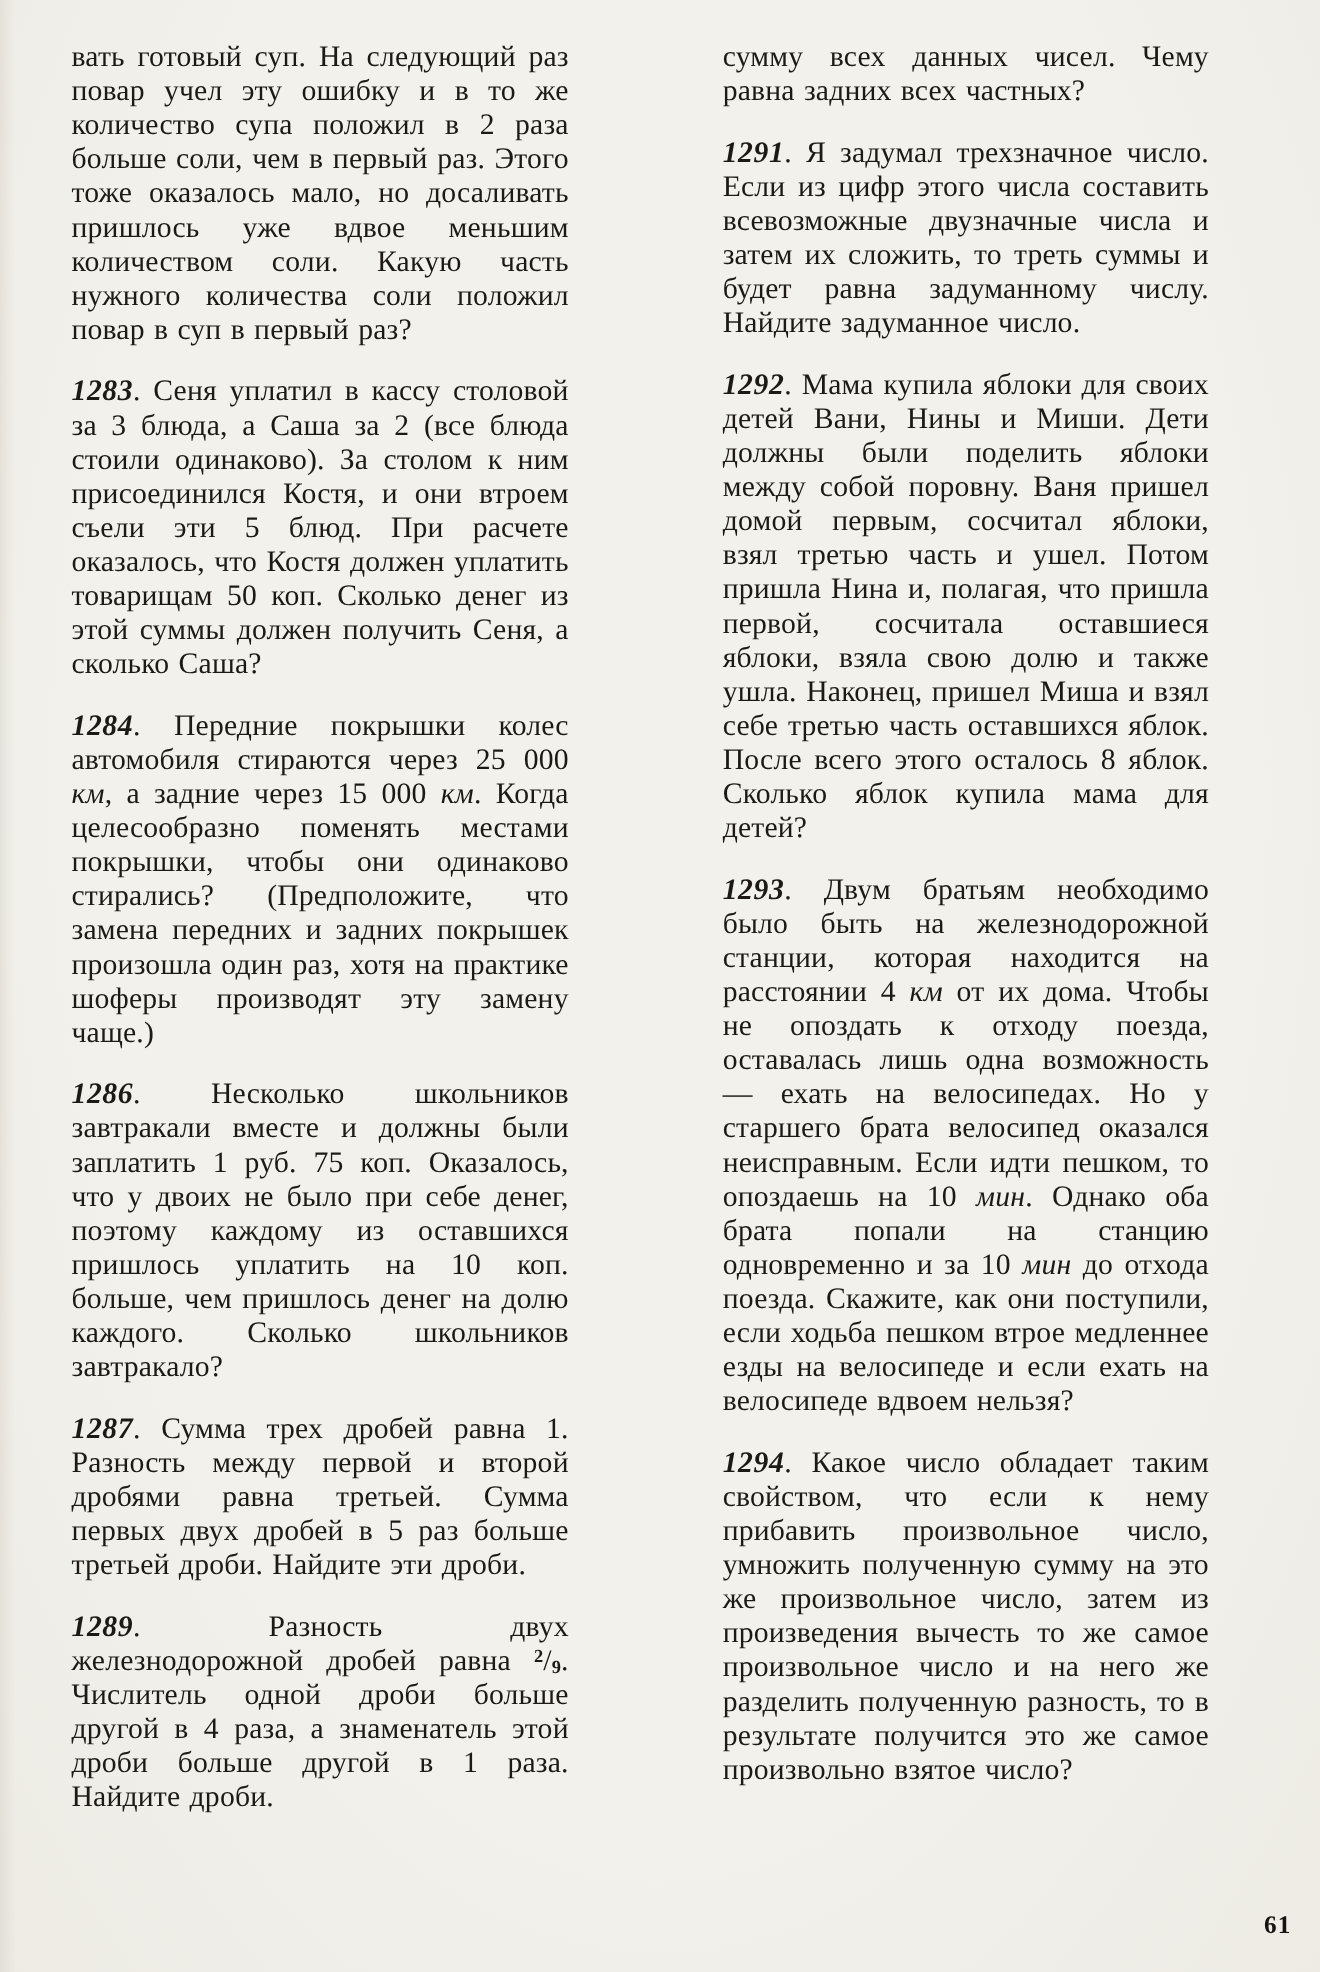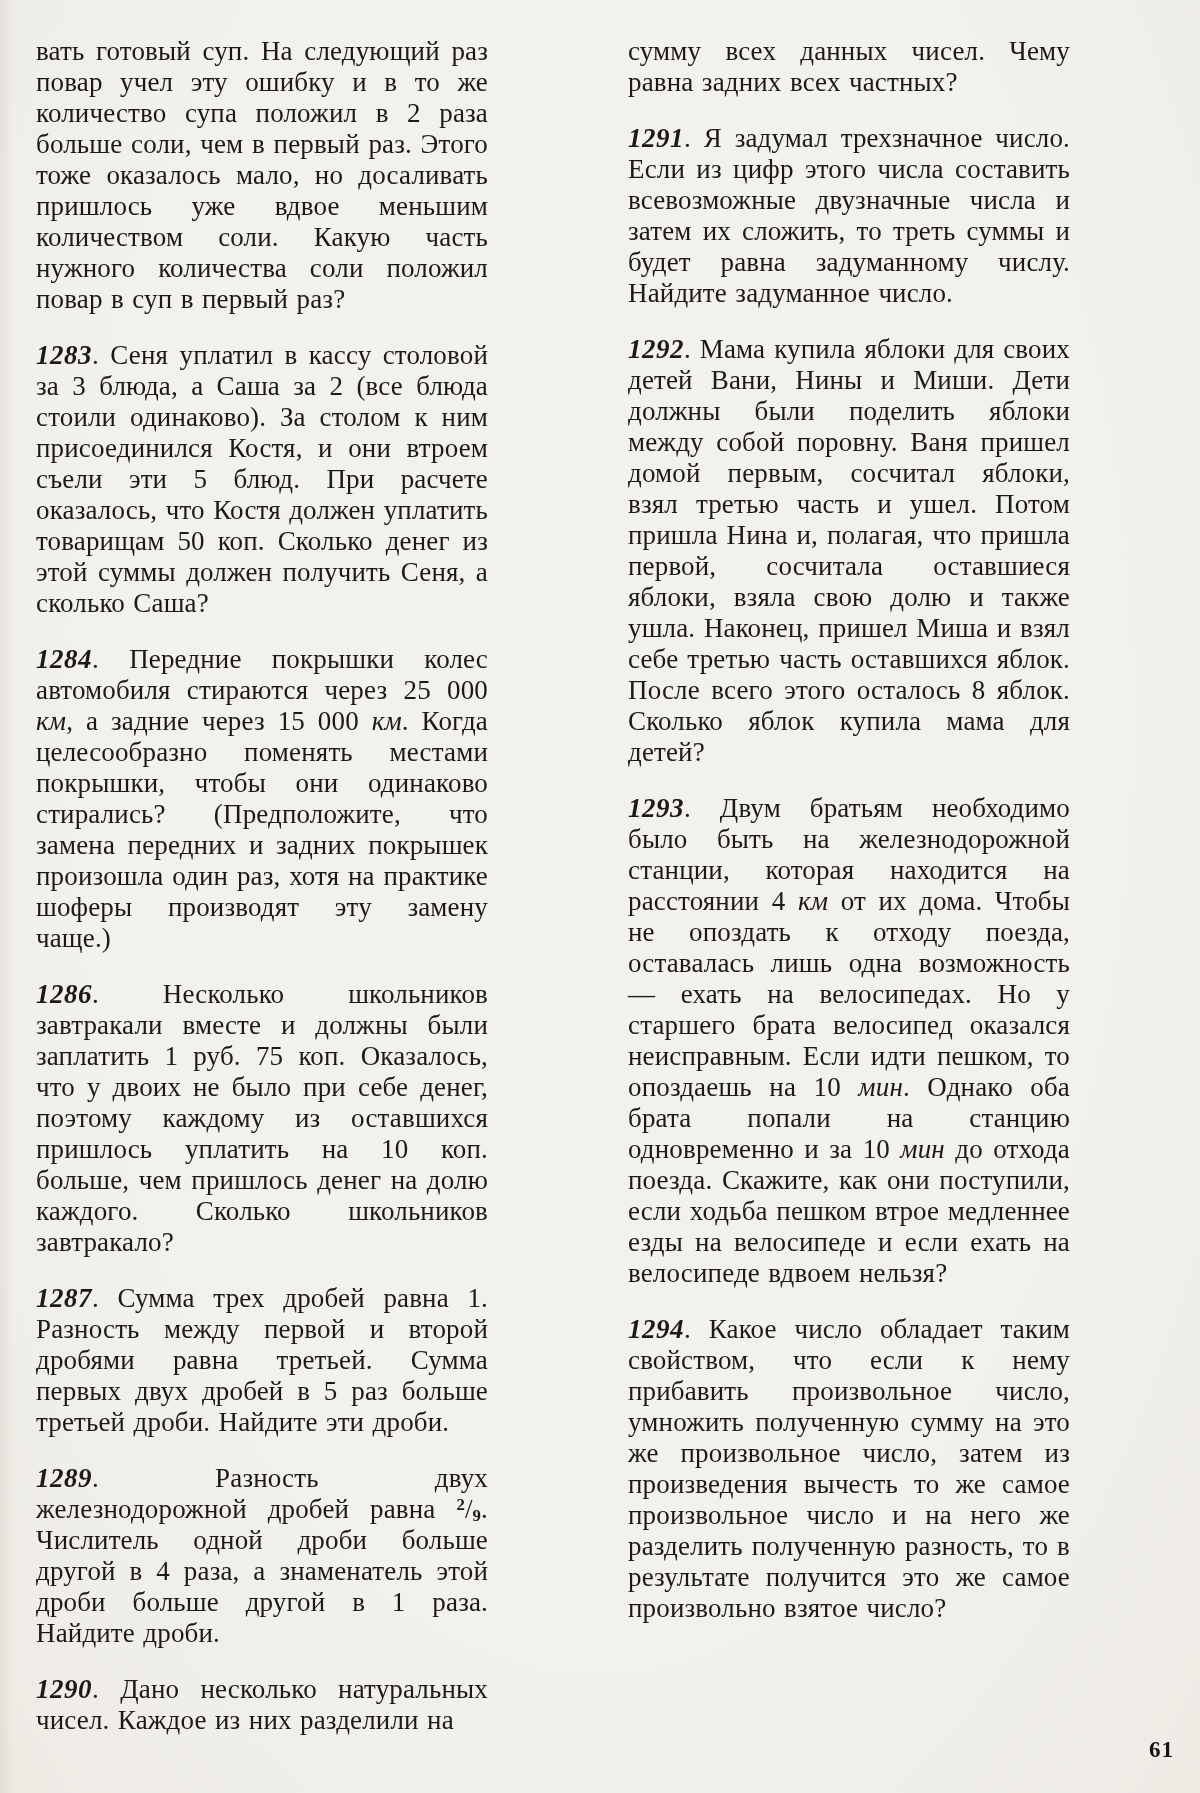--- a/index.html
+++ b/index.html
@@ -15,20 +15,21 @@
     overflow: hidden;
   }
   .page {
     position: relative;
     width: 1200px;
     height: 1793px;
     background:
       linear-gradient(90deg, rgba(120,110,95,0.10) 0px, rgba(120,110,95,0.0) 14px),
       radial-gradient(ellipse at 50% 40%, #f3f1ec 60%, #edebe4 100%);
     box-sizing: border-box;
+    padding-left: 29px;
   }
   .columns {
     display: flex;
     padding: 36px 0 0 36px;
     gap: 140px;
   }
   .col {
     width: 452px;
   }
   .col.right {
@@ -74,21 +75,20 @@
 
 <div class="page">
   <div class="columns">
     <div class="col left">
         <p class="para"><span>вать готовый суп. На следующий раз повар учел эту ошибку и в то же количество супа положил в 2 раза больше соли, чем в первый раз. Этого тоже оказалось мало, но досаливать пришлось уже вдвое меньшим количеством соли. Какую часть нужного количества соли положил повар в суп в первый раз?</span></p>
         <p class="para"><span class="num">1283</span>. <span>Сеня уплатил в кассу столовой за 3 блюда, а Саша за 2 (все блюда стоили одинаково). За столом к ним присоединился Костя, и они втроем съели эти 5 блюд. При расчете оказалось, что Костя должен уплатить товарищам 50 коп. Сколько денег из этой суммы должен получить Сеня, а сколько Саша?</span></p>
         <p class="para"><span class="num">1284</span>. <span>Передние покрышки колес автомобиля стираются через 25 000 </span><i>км</i><span>, а задние через 15 000 </span><i>км</i><span>. Когда целесообразно поменять местами покрышки, чтобы они одинаково стирались? (Предположите, что замена передних и задних покрышек произошла один раз, хотя на практике шоферы производят эту замену чаще.)</span></p>
         <p class="para"><span class="num">1286</span>. <span>Несколько школьников завтракали вместе и должны были заплатить 1 руб. 75 коп. Оказалось, что у двоих не было при себе денег, поэтому каждому из оставшихся пришлось уплатить на 10 коп. больше, чем пришлось денег на долю каждого. Сколько школьников завтракало?</span></p>
         <p class="para"><span class="num">1287</span>. <span>Сумма трех дробей равна 1. Разность между первой и второй дробями равна третьей. Сумма первых двух дробей в 5 раз больше третьей дроби. Найдите эти дроби.</span></p>
         <p class="para"><span class="num">1289</span>. <span>Разность двух железнодорожной дробей равна </span><sup class="frac">2</sup><span>/</span><sub class="frac">9</sub><span>. Числитель одной дроби больше другой в 4 раза, а знаменатель этой дроби больше другой в 1 раза. Найдите дроби.</span></p>
-        <p class="para"><span class="num">1290</span>. <span>Дано несколько натуральных чисел. Каждое из них разделили на</span></p>
       </div>
     <div class="col right">
         <p class="para"><span>сумму всех данных чисел. Чему равна задних всех частных?</span></p>
         <p class="para"><span class="num">1291</span>. <span>Я задумал трехзначное число. Если из цифр этого числа составить всевозможные двузначные числа и затем их сложить, то треть суммы и будет равна задуманному числу. Найдите задуманное число.</span></p>
         <p class="para"><span class="num">1292</span>. <span>Мама купила яблоки для своих детей Вани, Нины и Миши. Дети должны были поделить яблоки между собой поровну. Ваня пришел домой первым, сосчитал яблоки, взял третью часть и ушел. Потом пришла Нина и, полагая, что пришла первой, сосчитала оставшиеся яблоки, взяла свою долю и также ушла. Наконец, пришел Миша и взял себе третью часть оставшихся яблок. После всего этого осталось 8 яблок. Сколько яблок купила мама для детей?</span></p>
         <p class="para"><span class="num">1293</span>. <span>Двум братьям необходимо было быть на железнодорожной станции, которая находится на расстоянии 4 </span><i>км</i><span> от их дома. Чтобы не опоздать к отходу поезда, оставалась лишь одна возможность — ехать на велосипедах. Но у старшего брата велосипед оказался неисправным. Если идти пешком, то опоздаешь на 10 </span><i>мин</i><span>. Однако оба брата попали на станцию одновременно и за 10 </span><i>мин</i><span> до отхода поезда. Скажите, как они поступили, если ходьба пешком втрое медленнее езды на велосипеде и если ехать на велосипеде вдвоем нельзя?</span></p>
         <p class="para"><span class="num">1294</span>. <span>Какое число обладает таким свойством, что если к нему прибавить произвольное число, умножить полученную сумму на это же произвольное число, затем из произведения вычесть то же самое произвольное число и на него же разделить полученную разность, то в результате получится это же самое произвольно взятое число?</span></p>
       </div>
   </div>
   <div class="page-number">61</div>

